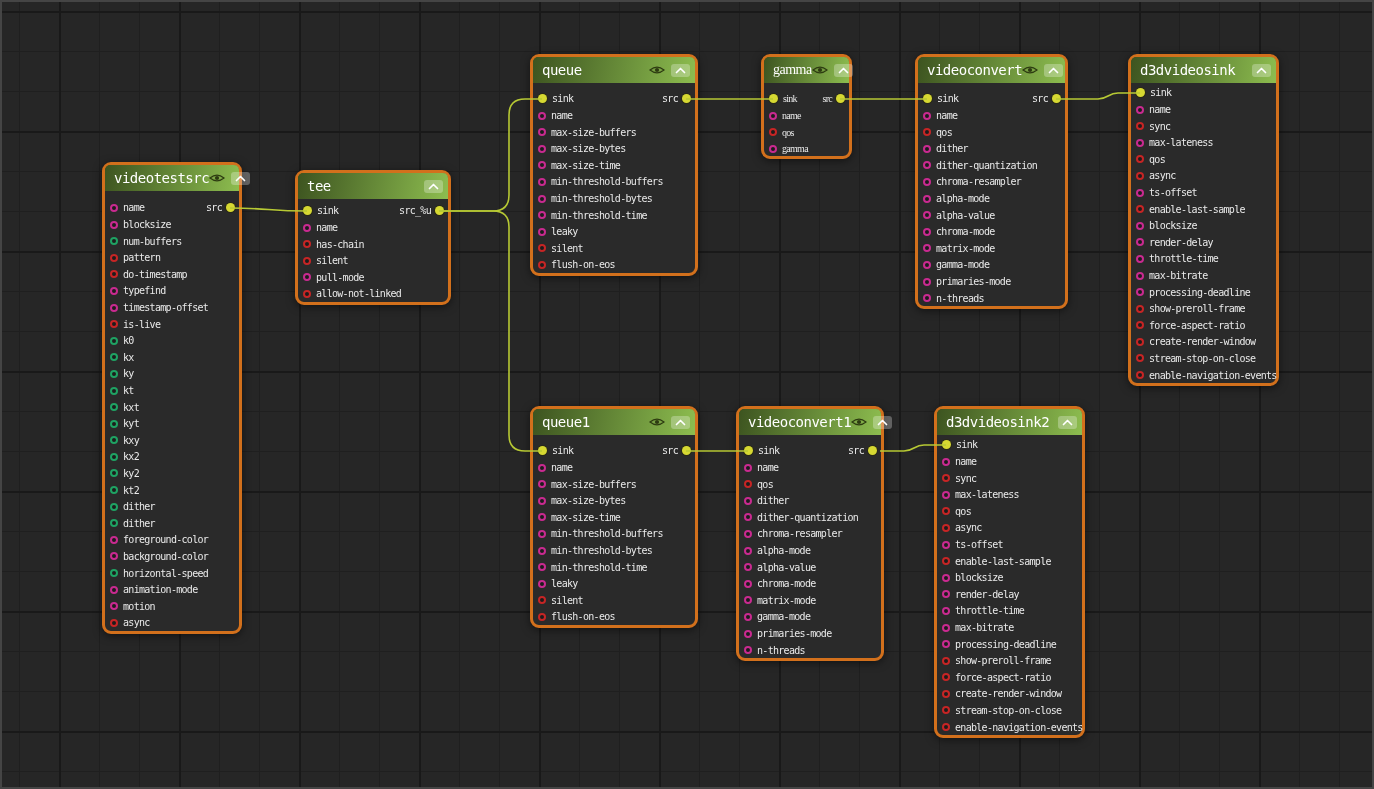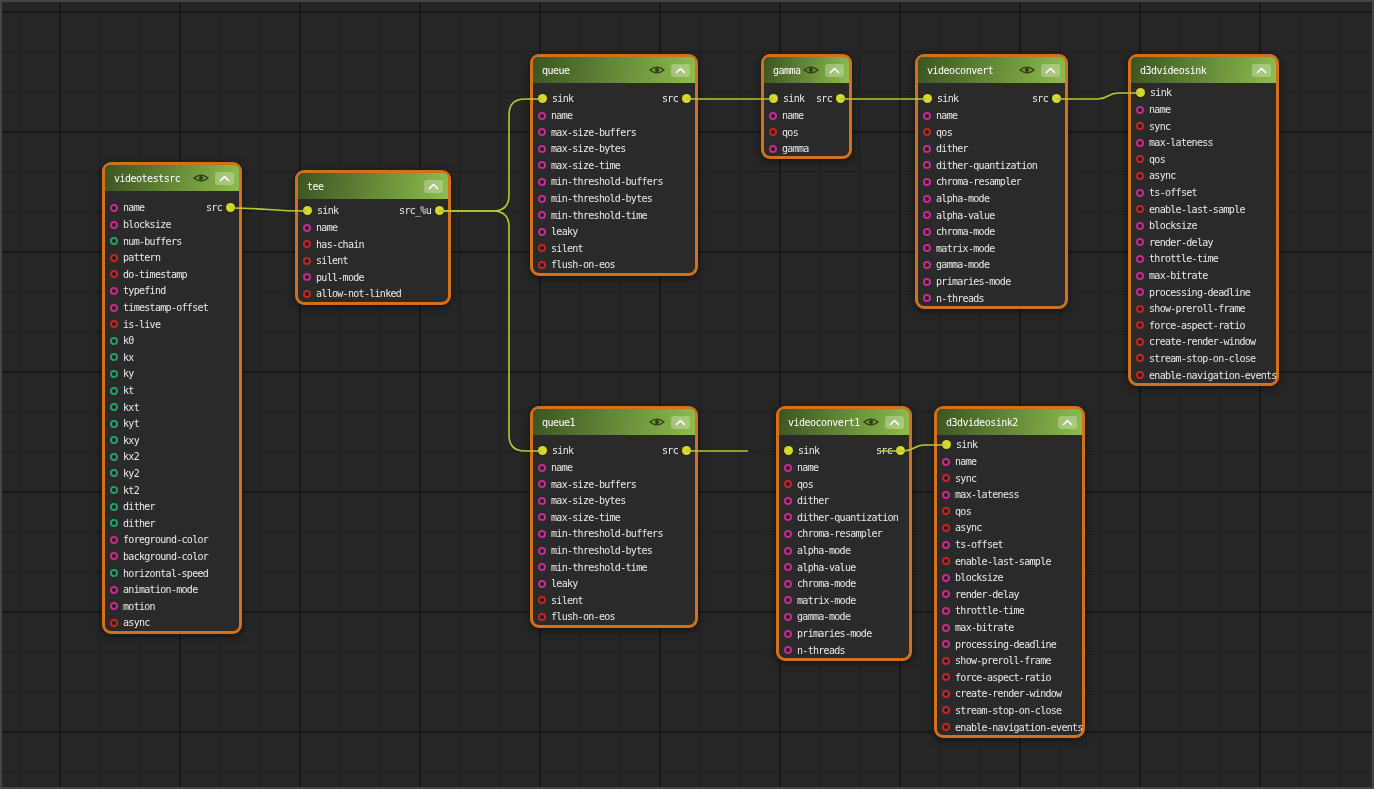--- a/index.html
+++ b/index.html
@@ -23,21 +23,21 @@
     border:3px solid var(--node-border,#d2701c);
     border-radius:9px;
     box-shadow:0 2px 9px rgba(0,0,0,.5);
   }
   .node-header {
     height:26px; border-radius:5px 5px 0 0;
     background:linear-gradient(100deg, var(--hdr-from,#3d5420) 0%, var(--hdr-to,#8dbd4f) 100%);
     display:flex; align-items:center; justify-content:space-between;
     padding:0 5px 0 9px;
   }
-  .node-title { color:#ffffff; font-size:10px; letter-spacing:-0.5px; white-space:nowrap; }
+  .node-title { color:#ffffff; font-size:14px; letter-spacing:-0.5px; white-space:nowrap; }
   .header-icons { display:flex; align-items:center; gap:6px; }
   .eye-icon { display:flex; align-items:center; }
   .collapse-btn {
     width:19px; height:13px; border-radius:3px;
     background:rgba(255,255,255,.28);
     display:flex; align-items:center; justify-content:center;
   }
   .rows { position:relative; }
   .row { height:var(--row-h,16.6px); display:flex; align-items:center; padding:0 4px 0 5px; position:relative; }
   .ring { width:8px; height:8px; border-radius:50%; border:2px solid #888; background:#1c1c1c; margin-right:5px; flex:none; }
@@ -295,21 +295,21 @@
         <div class="row">
           <span class="ring" style="border-color: rgb(198, 37, 37);"></span>
           <span class="prop-label">silent</span>
         </div>
         <div class="row">
           <span class="ring" style="border-color: rgb(198, 37, 37);"></span>
           <span class="prop-label">flush-on-eos</span>
         </div>
       </div>
     </div>
-    <div class="node" style="left: 759px; top: 52px; width: 91px; height: 105.3px;">
+    <div class="node" style="left: 759px; top: 52px; width: 91px; height: 105.3px; font-family: Liberation Serif, serif;">
       <div class="node-header">
         <span class="node-title">gamma</span>
         <span class="header-icons">
           <span class="eye-icon">
             <svg width="16" height="10" viewBox="0 0 16 10">
               <path d="M1 5 Q8 -0.6 15 5 Q8 10.6 1 5 Z" fill="none" stroke="#2d3b11" stroke-width="1.2"></path>
               <circle cx="8" cy="5" r="2.1" fill="#2d3b11"></circle>
             </svg>
           </span>
           <span class="collapse-btn">
@@ -565,21 +565,21 @@
         <div class="row">
           <span class="ring" style="border-color: rgb(198, 37, 37);"></span>
           <span class="prop-label">silent</span>
         </div>
         <div class="row">
           <span class="ring" style="border-color: rgb(198, 37, 37);"></span>
           <span class="prop-label">flush-on-eos</span>
         </div>
       </div>
     </div>
-    <div class="node" style="left: 734px; top: 404px; width: 136px; height: 254.7px; margin-left: 40px;">
+    <div class="node" style="left: 734px; top: 404px; width: 148px; height: 254.7px;">
       <div class="node-header">
         <span class="node-title">videoconvert1</span>
         <span class="header-icons">
           <span class="eye-icon">
             <svg width="16" height="10" viewBox="0 0 16 10">
               <path d="M1 5 Q8 -0.6 15 5 Q8 10.6 1 5 Z" fill="none" stroke="#2d3b11" stroke-width="1.2"></path>
               <circle cx="8" cy="5" r="2.1" fill="#2d3b11"></circle>
             </svg>
           </span>
           <span class="collapse-btn">

